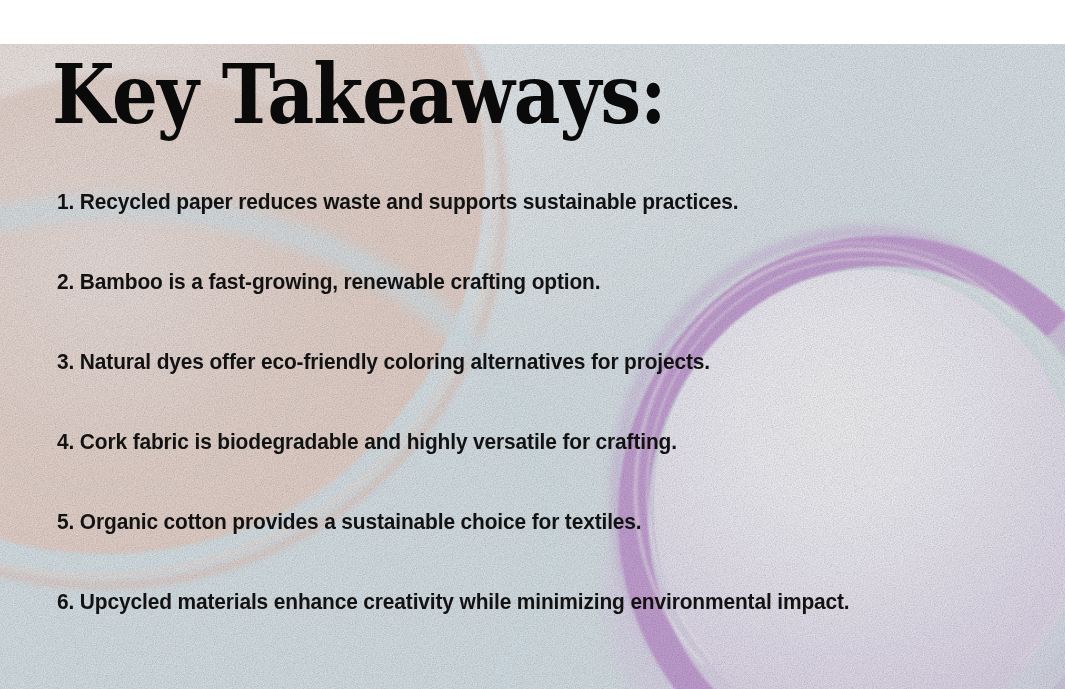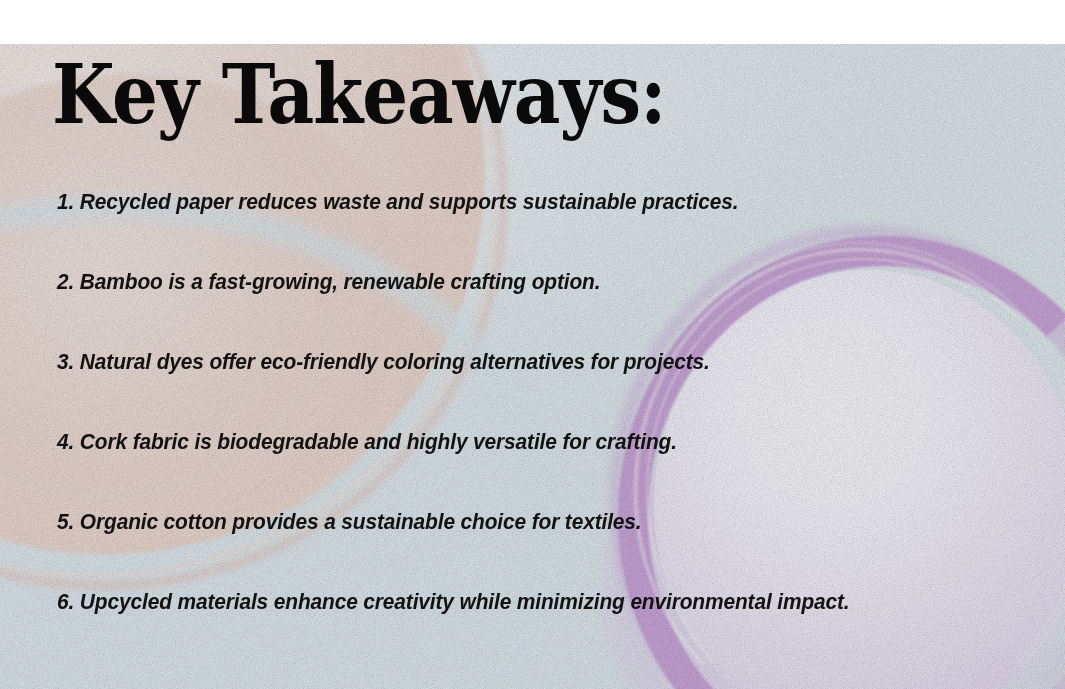--- a/index.html
+++ b/index.html
@@ -198,21 +198,20 @@
     white-space: nowrap;
   }
   #takeaways-list {
     position: absolute;
     left: 57px;
     top: 144px;
     right: 56px;
     margin: 0;
     padding: 0;
     list-style: none;
-    font-style: italic;
   }
   .takeaway-item {
     height: 80px;
     font-family: "Liberation Sans", sans-serif;
     font-weight: 700;
     font-size: 22.5px;
     line-height: 28px;
     letter-spacing: -0.15px;
     color: #121212;
     transform: scaleX(0.93);

